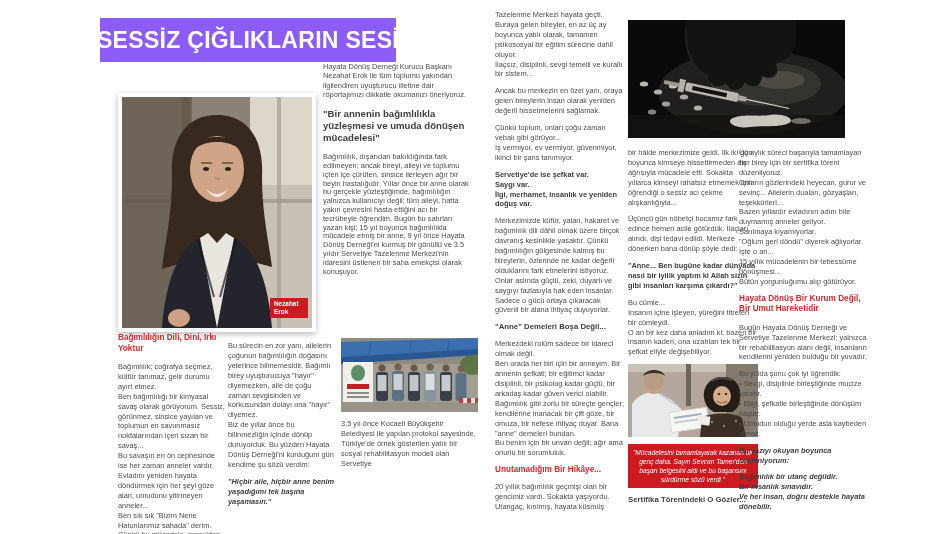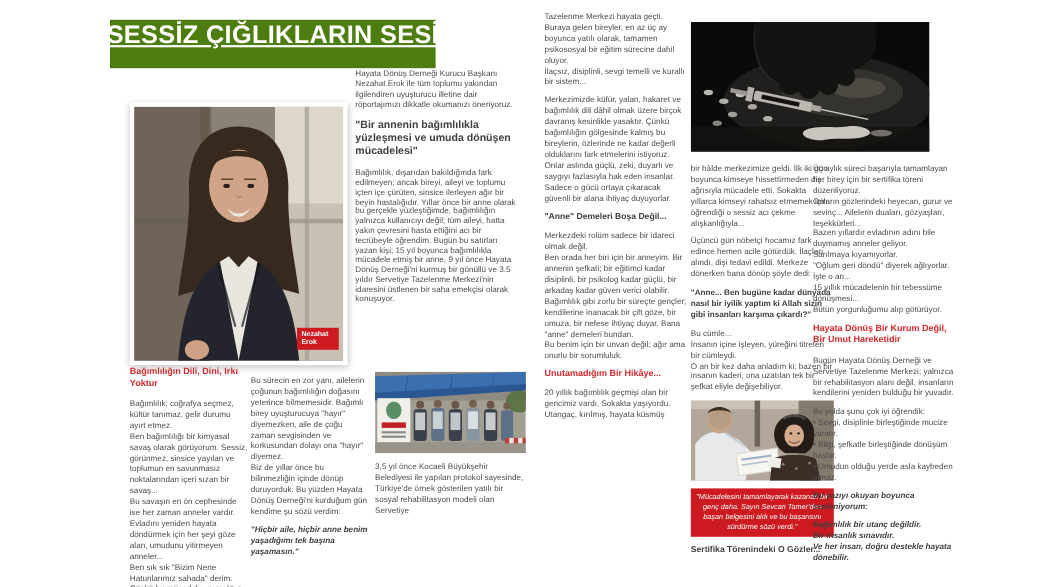--- a/index.html
+++ b/index.html
@@ -2,22 +2,22 @@
 <html><head>
 <meta charset="utf-8">
 <style>
   html,body{margin:0;padding:0;background:#ffffff;}
   body{width:950px;height:534px;overflow:hidden;position:relative;
        font-family:"Liberation Sans", sans-serif;color:#4c4c4c;
        -webkit-font-smoothing:antialiased;}
   .page{position:absolute;left:0;top:0;width:950px;height:534px;background:#ffffff;}
 
   .banner{position:absolute;left:100px;top:18px;width:296px;height:44px;
-          background:#4d7c0f;color:#ffffff;display:flex;justify-content:center;
-          font-weight:bold;font-size:23px;letter-spacing:0.3px;white-space:nowrap;text-decoration:underline;}
+          background:#8b5cf6;color:#ffffff;display:flex;align-items:center;justify-content:center;
+          font-weight:bold;font-size:23px;letter-spacing:0.3px;white-space:nowrap;}
 
   .portrait{position:absolute;left:118px;top:93px;width:198px;height:239px;background:#ffffff;
             padding:4px;box-sizing:border-box;box-shadow:0 2px 6px rgba(0,0,0,.28);}
   .portrait svg{display:block;width:100%;height:100%;}
   .portrait-label{position:absolute;right:8px;bottom:14px;background:#cd1a20;color:#ffffff;
             font-size:6.4px;font-weight:bold;line-height:8px;padding:2px 4px;width:30px;}
 
   .col{position:absolute;font-size:7.4px;line-height:9.9px;}
   .t{margin:0 0 7px 0;white-space:pre-line;}
   .bold{font-weight:bold;color:#3e3e3e;}
@@ -127,20 +127,26 @@
       <rect x="118" y="60" width="19" height="5" fill="#b5423c"></rect>
       <rect x="122" y="60" width="4" height="5" fill="#e8e5df"></rect>
       <rect x="130" y="60" width="4" height="5" fill="#e8e5df"></rect>
     </svg>
     <p class="t" style="margin-top:7px;">3,5 yıl önce Kocaeli Büyükşehir Belediyesi ile yapılan protokol sayesinde, Türkiye'de örnek gösterilen yatılı bir sosyal rehabilitasyon modeli olan Servetiye</p>
   </div>
 
   <div class="col" style="left:495px;top:10px;width:131px;">
     <p class="t">Tazelenme Merkezi hayata geçti. Buraya gelen bireyler, en az üç ay boyunca yatılı olarak, tamamen psikososyal bir eğitim sürecine dahil oluyor.
 İlaçsız, disiplinli, sevgi temelli ve kurallı bir sistem...</p>
+    <p class="t">Ancak bu merkezin en özel yanı, oraya gelen bireylerin insan olarak yeniden değerli hissetmelerini sağlamak.</p>
+    <p class="t">Çünkü toplum, onları çoğu zaman vebalı gibi görüyor...
+İş vermiyor, ev vermiyor, güvenmiyor, ikinci bir şans tanımıyor.</p>
+    <p class="t bold">Servetiye'de ise şefkat var.
+Saygı var.
+İlgi, merhamet, insanlık ve yeniden doğuş var.</p>
     <p class="t">Merkezimizde küfür, yalan, hakaret ve bağımlılık dili dâhil olmak üzere birçok davranış kesinlikle yasaktır. Çünkü bağımlılığın gölgesinde kalmış bu bireylerin, özlerinde ne kadar değerli olduklarını fark etmelerini istiyoruz.
 Onlar aslında güçlü, zeki, duyarlı ve saygıyı fazlasıyla hak eden insanlar. Sadece o gücü ortaya çıkaracak güvenli bir alana ihtiyaç duyuyorlar.</p>
     <p class="darkhead">"Anne" Demeleri Boşa Değil...</p>
     <p class="t">Merkezdeki rolüm sadece bir idareci olmak değil.
 Ben orada her biri için bir anneyim. Bir annenin şefkati; bir eğitimci kadar disiplinli, bir psikolog kadar güçlü, bir arkadaş kadar güven verici olabilir. Bağımlılık gibi zorlu bir süreçte gençler; kendilerine inanacak bir çift göze, bir omuza, bir nefese ihtiyaç duyar. Bana "anne" demeleri bundan.
 Bu benim için bir unvan değil; ağır ama onurlu bir sorumluluk.</p>
     <p class="redhead">Unutamadığım Bir Hikâye...</p>
     <p class="t">20 yıllık bağımlılık geçmişi olan bir gencimiz vardı. Sokakta yaşıyordu. Utangaç, kırılmış, hayata küsmüş</p>
   </div>
 

